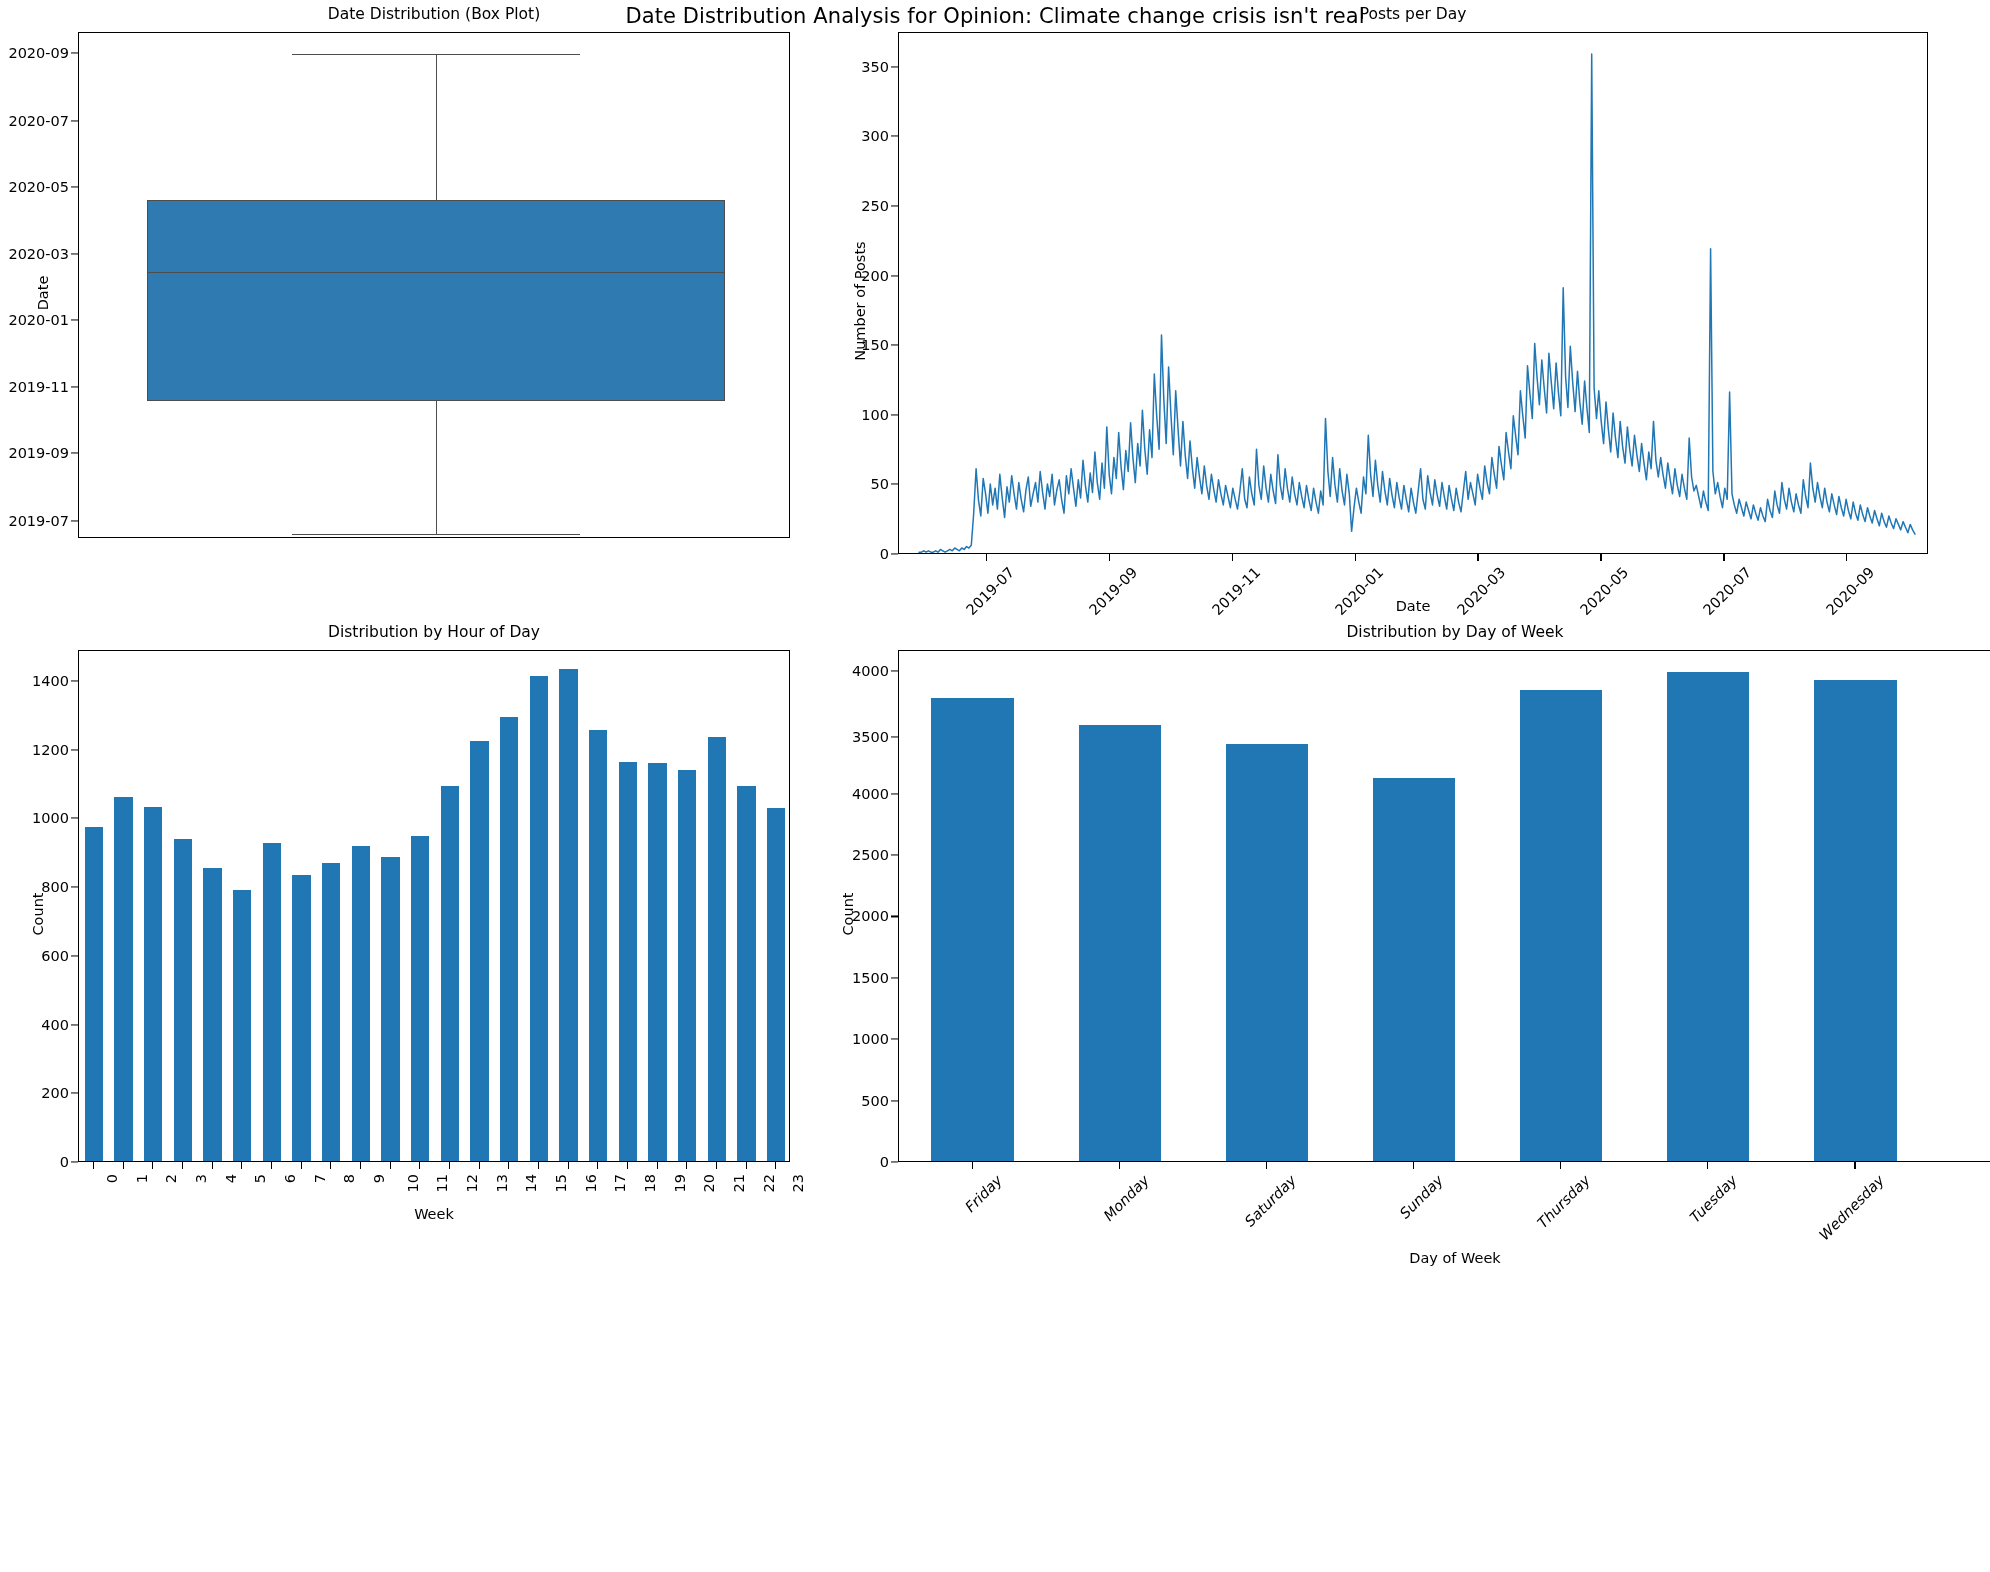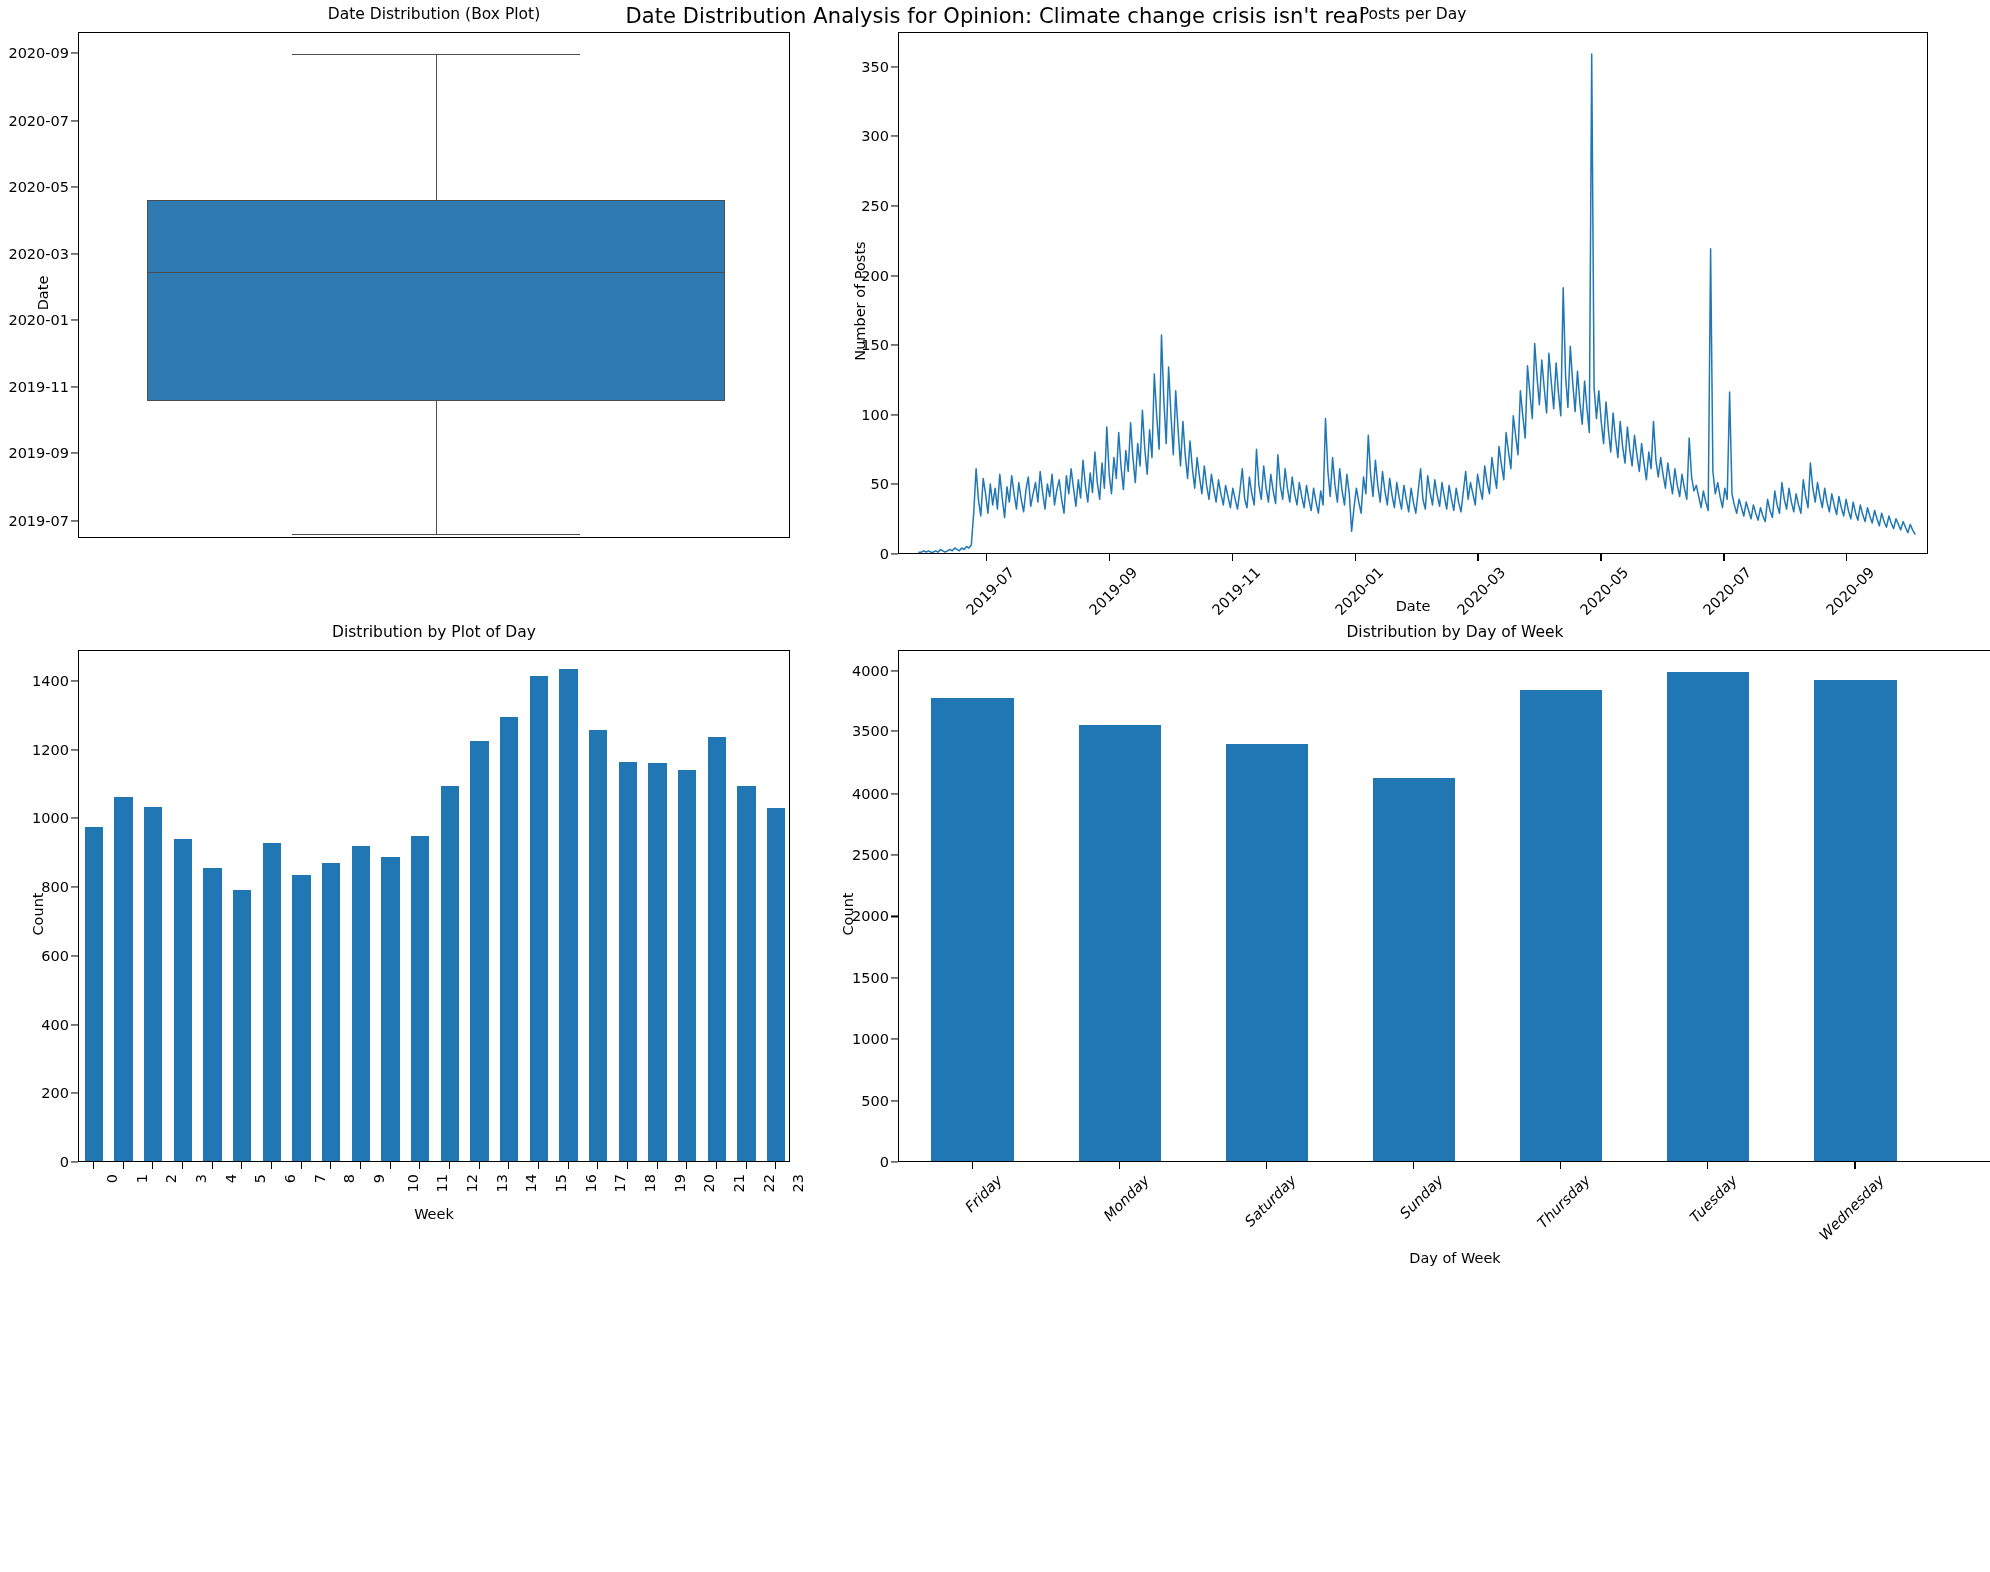--- a/index.html
+++ b/index.html
@@ -132,21 +132,21 @@
     <div class="xtick-mark" style="left: 210.593px; top: 522px;"></div>
     <div class="xtick-mark" style="left: 333.556px; top: 522px;"></div>
     <div class="xtick-mark" style="left: 456.519px; top: 522px;"></div>
     <div class="xtick-mark" style="left: 579.481px; top: 522px;"></div>
     <div class="xtick-mark" style="left: 702.444px; top: 522px;"></div>
     <div class="xtick-mark" style="left: 825.407px; top: 522px;"></div>
     <div class="xtick-mark" style="left: 948.37px; top: 522px;"></div>
   </div>
 
 <div class="panel" id="panel-hour" style="left:78px; top:650px; width:712px; height:512px;">
-  <div class="panel-title">Distribution by Plot of Day</div>
+  <div class="panel-title">Distribution by Hour of Day</div>
   <div class="axes">
     <div class="plotarea" id="hour-plot-area">
         <div class="bar" style="left: 5.63667px; width: 18.3933px; height: 334.346px; background: rgb(32, 119, 180);"></div>
         <div class="bar" style="left: 35.3033px; width: 18.3933px; height: 363.554px; background: rgb(32, 119, 180);"></div>
         <div class="bar" style="left: 64.97px; width: 18.3933px; height: 354.277px; background: rgb(32, 119, 180);"></div>
         <div class="bar" style="left: 94.6367px; width: 18.3933px; height: 322.319px; background: rgb(32, 119, 180);"></div>
         <div class="bar" style="left: 124.303px; width: 18.3933px; height: 292.768px; background: rgb(32, 119, 180);"></div>
         <div class="bar" style="left: 153.97px; width: 18.3933px; height: 271.463px; background: rgb(32, 119, 180);"></div>
         <div class="bar" style="left: 183.637px; width: 18.3933px; height: 317.852px; background: rgb(32, 119, 180);"></div>
         <div class="bar" style="left: 213.303px; width: 18.3933px; height: 286.239px; background: rgb(32, 119, 180);"></div>
@@ -246,21 +246,21 @@
       </div>
   </div>
   <div id="dow-yticks">
       <div class="ytick" style="top: 512px;">0</div>
       <div class="ytick" style="top: 450.609px;">500</div>
       <div class="ytick" style="top: 389.218px;">1000</div>
       <div class="ytick" style="top: 327.827px;">1500</div>
       <div class="ytick" style="top: 266.436px;">2000</div>
       <div class="ytick" style="top: 205.046px;">2500</div>
       <div class="ytick" style="top: 143.655px;">4000</div>
-      <div class="ytick" style="top: 81px;">3500</div>
+      <div class="ytick" style="top: 87px;">3500</div>
       <div class="ytick" style="top: 20.8729px;">4000</div>
     </div>
   <div id="dow-xticks">
       <div class="xtick rot45" style="left: 95.5714px; font-style: italic;">Friday</div>
       <div class="xtick rot45" style="left: 242.714px; font-style: italic;">Monday</div>
       <div class="xtick rot45" style="left: 389.857px; font-style: italic;">Saturday</div>
       <div class="xtick rot45" style="left: 537px; font-style: italic;">Sunday</div>
       <div class="xtick rot45" style="left: 684.143px; font-style: italic;">Thursday</div>
       <div class="xtick rot45" style="left: 831.286px; font-style: italic;">Tuesday</div>
       <div class="xtick rot45" style="left: 978.429px; font-style: italic;">Wednesday</div>

